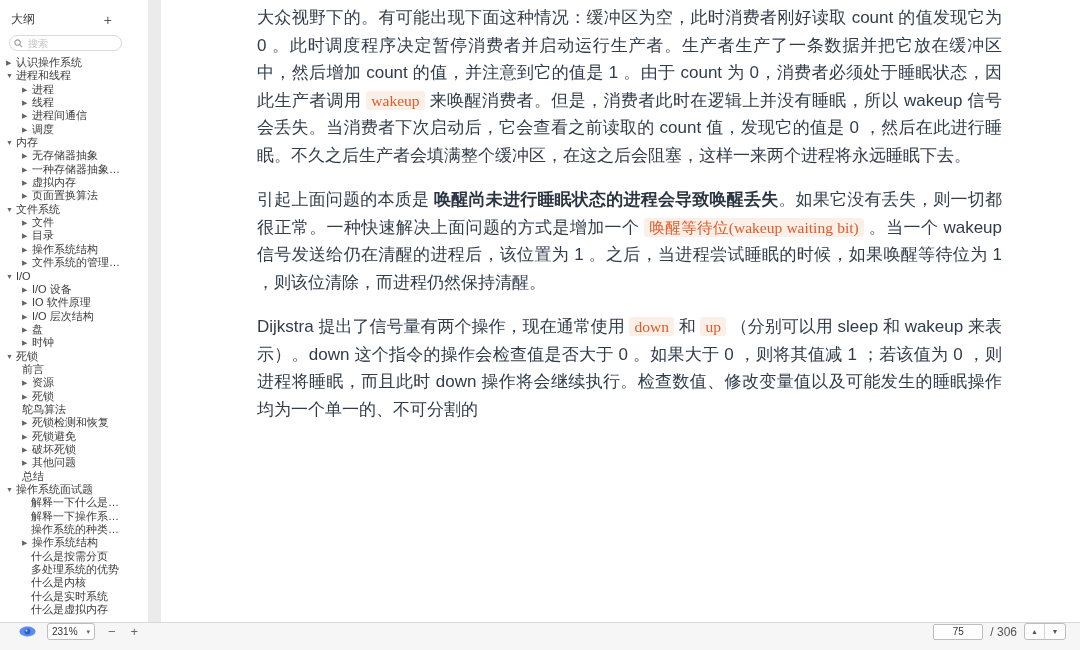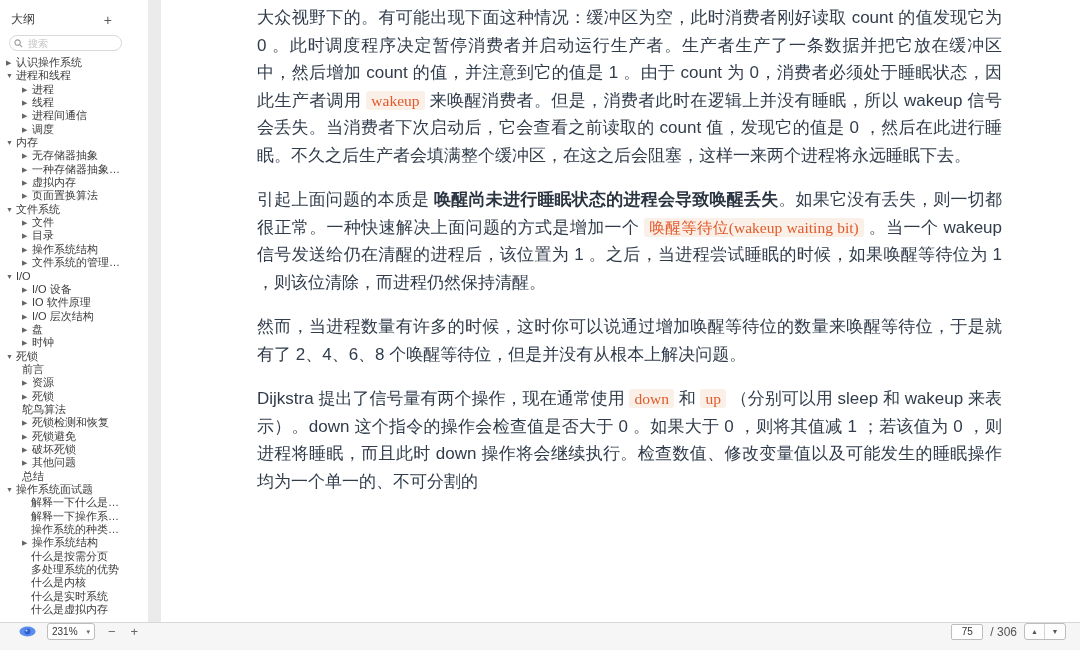--- a/index.html
+++ b/index.html
@@ -90,21 +90,21 @@
     display:flex; align-items:center; justify-content:space-between;
     padding:0 4px; cursor:pointer;
   }
   .zoom-caret { font-size:7px; color:#666; }
   .bb-btn {
     border:none; background:none; color:#666; font-size:13px;
     padding:0 2px; cursor:pointer; line-height:13px;
   }
   .bb-right { margin-left:auto; display:flex; align-items:center; gap:7px; padding-right:14px; }
   .page-input {
-    width:32px; height:16px; border:1px solid #bdbdbd; border-radius:2px;
+    width:50px; height:16px; border:1px solid #bdbdbd; border-radius:2px;
     background:#fff; font-size:10px; color:#333; text-align:center;
     font-family:"Liberation Sans",sans-serif;
   }
   .page-total { font-size:12px; color:#555; }
   .pager {
     display:flex; align-items:stretch; height:17px;
     border:1px solid #bdbdbd; border-radius:3px; background:#fdfdfd; overflow:hidden;
   }
   .pager button {
     width:20px; border:none; background:transparent; color:#555;
@@ -289,21 +289,20 @@
         </div>
       </div>
   </aside>
 
   <div class="scroll-strip"></div>
 
   <main class="content">
     <div class="doc">
         <p><span>大众视野下的。有可能出现下面这种情况：缓冲区为空，此时消费者刚好读取 count 的值发现它为 0 。此时调度程序决定暂停消费者并启动运行生产者。生产者生产了一条数据并把它放在缓冲区中，然后增加 count 的值，并注意到它的值是 1 。由于 count 为 0，消费者必须处于睡眠状态，因此生产者调用 </span><code class="inline-code">wakeup</code><span> 来唤醒消费者。但是，消费者此时在逻辑上并没有睡眠，所以 wakeup 信号会丢失。当消费者下次启动后，它会查看之前读取的 count 值，发现它的值是 0 ，然后在此进行睡眠。不久之后生产者会填满整个缓冲区，在这之后会阻塞，这样一来两个进程将永远睡眠下去。</span></p>
         <p><span>引起上面问题的本质是 </span><strong>唤醒尚未进行睡眠状态的进程会导致唤醒丢失</strong><span>。如果它没有丢失，则一切都很正常。一种快速解决上面问题的方式是增加一个 </span><code class="inline-code">唤醒等待位(wakeup waiting bit)</code><span> 。当一个 wakeup 信号发送给仍在清醒的进程后，该位置为 1 。之后，当进程尝试睡眠的时候，如果唤醒等待位为 1 ，则该位清除，而进程仍然保持清醒。</span></p>
-        <p><span>然而，当进程数量有许多的时候，这时你可以说通过增加唤醒等待位的数量来唤醒等待位，于是就有了 2、4、6、8 个唤醒等待位，但是并没有从根本上解决问题。</span></p>
         <p><span>Dijkstra 提出了信号量有两个操作，现在通常使用 </span><code class="inline-code">down</code><span> 和 </span><code class="inline-code">up</code><span> （分别可以用 sleep 和 wakeup 来表示）。down 这个指令的操作会检查值是否大于 0 。如果大于 0 ，则将其值减 1 ；若该值为 0 ，则进程将睡眠，而且此时 down 操作将会继续执行。检查数值、修改变量值以及可能发生的睡眠操作均为一个单一的、不可分割的 </span></p>
       </div>
   </main>
 
   <footer class="bottom-bar">
     <div class="bb-left">
       <button class="eye-btn">
         <svg width="17" height="11" viewBox="0 0 17 11">
           <ellipse cx="8.5" cy="5.5" rx="8" ry="5" fill="#5b8def"></ellipse>
           <circle cx="8.5" cy="5.5" r="3" fill="#2f5fce"></circle>

